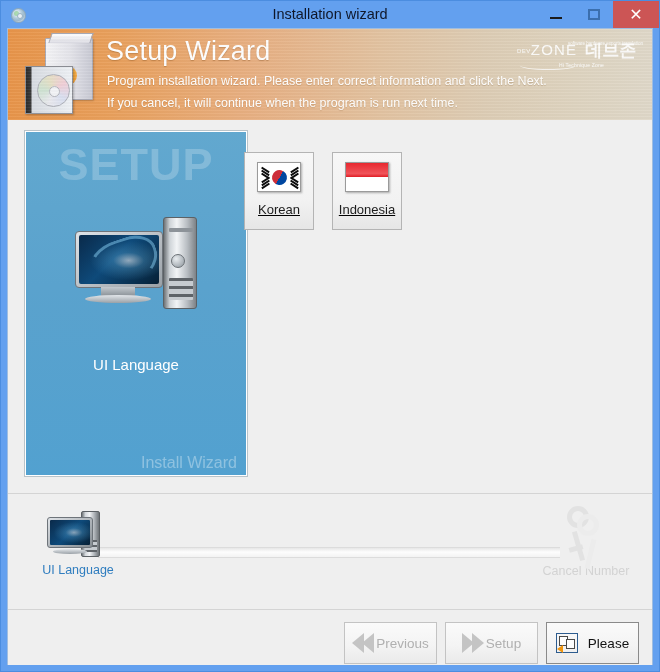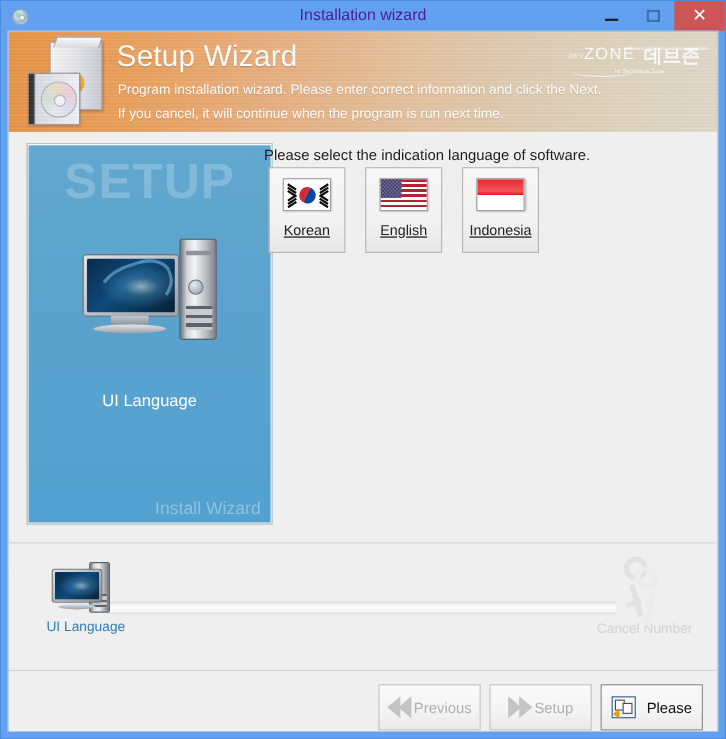--- a/index.html
+++ b/index.html
@@ -42,21 +42,21 @@
     border-radius: 50%; background: #e8f0f6; border: 1px solid #9ab3c4;
   }
   .cd-disc::before {
     content: ""; position: absolute; left: 2px; top: 2px;
     width: 5px; height: 5px; border-radius: 50%;
     background: rgba(120,200,120,0.55);
   }
   .title-text {
     position: absolute; left: 0; right: 0; top: 0; height: 27px;
     line-height: 27px; text-align: center;
-    font-size: 14.5px; color: #4c1d95;
+    font-size: 14.5px; color: #0f172a;
     pointer-events: none;
   }
   .winbtns {
     position: absolute; right: 0; top: 0; height: 27px;
     display: flex; align-items: stretch;
   }
   .winbtn {
     width: 35px; display: flex; align-items: center; justify-content: center;
     color: #ffffff; font-size: 13px;
   }
@@ -541,21 +541,20 @@
           <div class="pc-monitor">
               <div class="pc-screen"></div>
             </div>
           <div class="pc-stand"></div>
           <div class="pc-base"></div>
         </div>
         <div class="panel-label">UI Language</div>
         <div class="panel-foot">Install Wizard</div>
       </div>
 
-      <div class="prompt">Please select the indication language of software.</div>
 
       <div class="langs">
 
         <div class="lang-btn">
           <div class="flag-wrap flag-kr">
             <div class="taeguk"></div>
             <div class="bar" style="left:3px;  top:6px;  transform:rotate(33deg);"></div>
             <div class="bar" style="left:3px;  top:9px;  transform:rotate(33deg);"></div>
             <div class="bar" style="left:3px;  top:12px; transform:rotate(33deg);"></div>
             <div class="bar" style="left:32px; top:16px; transform:rotate(33deg);"></div>
@@ -564,26 +563,20 @@
             <div class="bar" style="left:32px; top:6px;  transform:rotate(-33deg);"></div>
             <div class="bar" style="left:32px; top:9px;  transform:rotate(-33deg);"></div>
             <div class="bar" style="left:32px; top:12px; transform:rotate(-33deg);"></div>
             <div class="bar" style="left:3px;  top:16px; transform:rotate(-33deg);"></div>
             <div class="bar" style="left:3px;  top:19px; transform:rotate(-33deg);"></div>
             <div class="bar" style="left:3px;  top:22px; transform:rotate(-33deg);"></div>
           </div>
           <span class="lbl">Korean</span>
         </div>
 
-        <div class="lang-btn">
-          <div class="flag-wrap flag-us">
-            <div class="canton"></div>
-          </div>
-          <span class="lbl">English</span>
-        </div>
 
         <div class="lang-btn wide">
           <div class="flag-wrap flag-id"></div>
           <span class="lbl">Indonesia</span>
         </div>
 
       </div>
     </div>
 
     <div class="steps-area">

